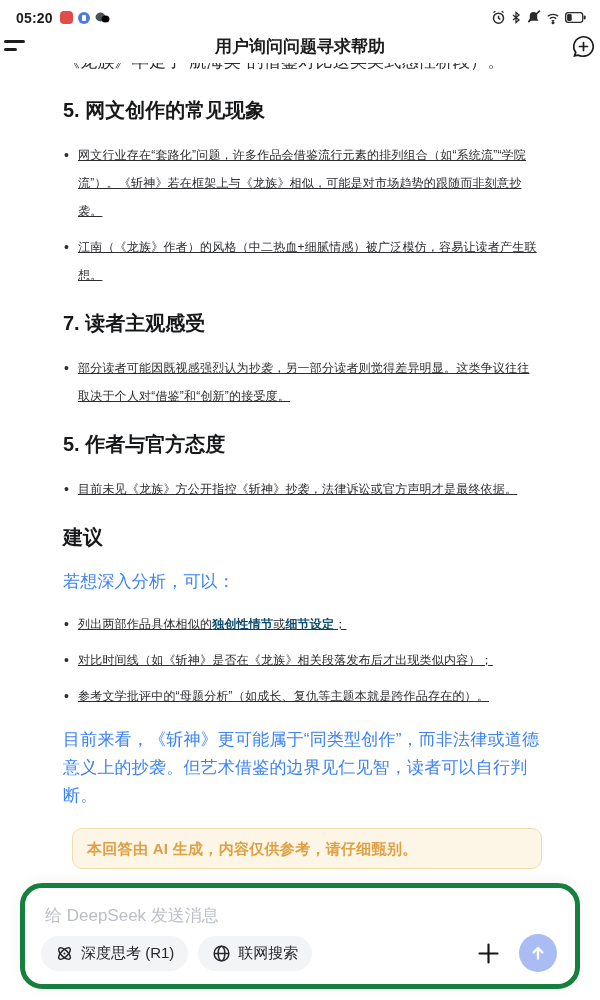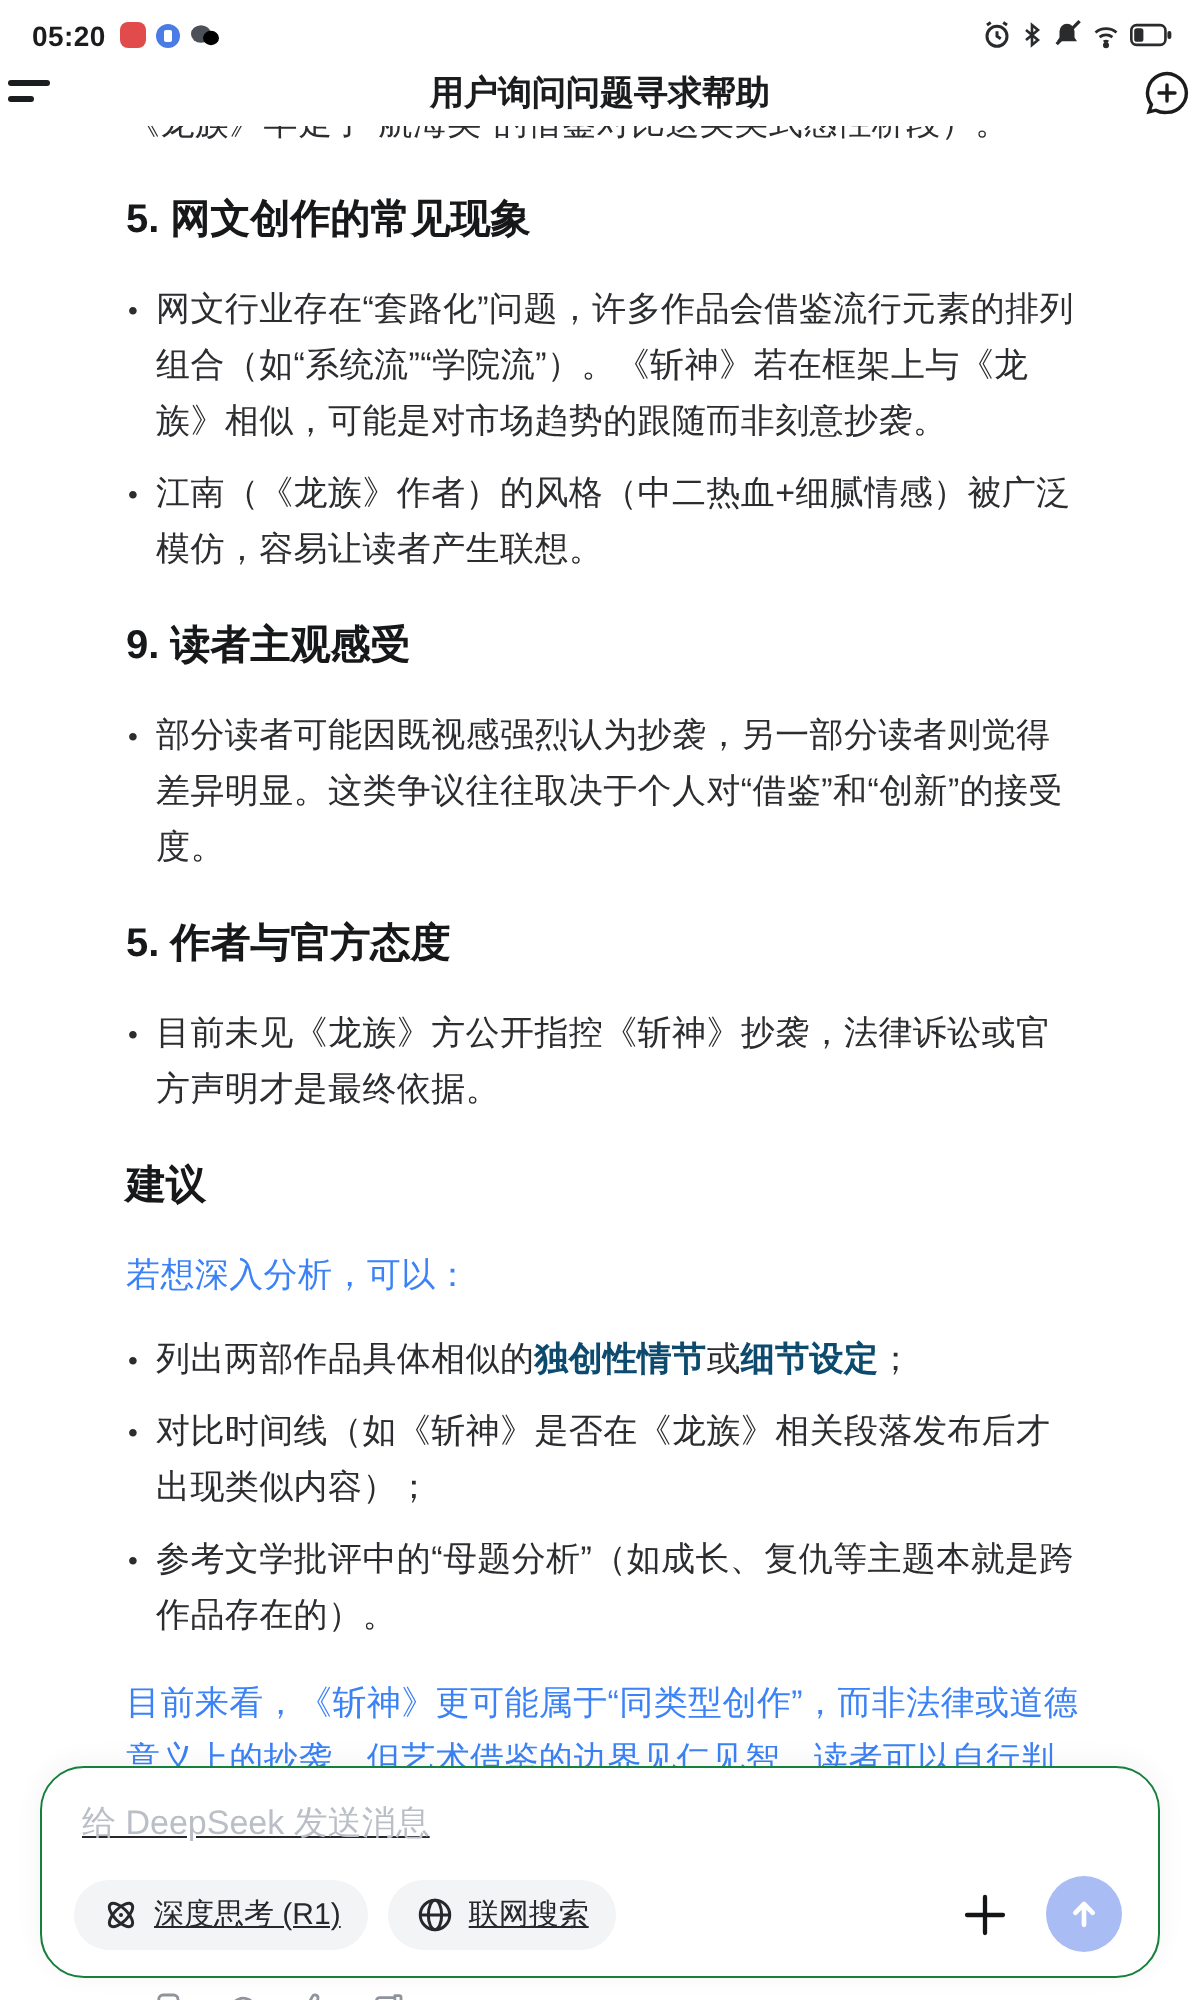--- a/index.html
+++ b/index.html
@@ -23,38 +23,38 @@
   .menu-btn .l1,.menu-btn .l2 { position:absolute; left:0; height:2.6px; border-radius:2px; background:#1b1c1e; }
   .menu-btn .l1 { top:4px; width:21px; }
   .menu-btn .l2 { top:12px; width:13px; }
   .newchat-btn { margin-left:auto; z-index:2; cursor:pointer; display:flex; }
 
   
   .content { position:absolute; top:63px; left:0; right:0; padding:0 60px 0 63px; }
   .clipped { height:13px; overflow:hidden; }
   .clipped-inner { margin-top:-15px; font-size:17px; line-height:28px; color:#2c2d30; letter-spacing:.2px; }
   .c-heading { font-size:20px; line-height:26px; font-weight:700; color:#17181a; margin:21px 0 18px; }
-  .bullet { position:relative; padding-left:15px; font-size:17px; line-height:28px; color:#2c2d30; margin-bottom:8px; letter-spacing:.2px;}
+  .bullet { position:relative; padding-left:15px; font-size:12px; line-height:28px; color:#2c2d30; margin-bottom:8px; letter-spacing:.2px;text-decoration:underline;}
   .bullet::before { content:"•"; position:absolute; left:1px; top:0; font-size:14px; color:#2c2d30; }
   .para { font-size:17px; line-height:28px; color:#3b82f6; margin:16px 0 14px; letter-spacing:.2px; }
   .bullet strong, .para strong { font-weight:700; color:#0c4a6e; }
 
   
   .notice { margin:18px 0 0 9px; width:470px; background:#fdf5e5; border:1.5px solid #f3dcab; border-radius:10px; padding:9px 14px; }
   .notice-text { font-size:15px; line-height:21px; color:#dfa044; font-weight:700; letter-spacing:.3px; }
 
   
   .msg-actions { display:flex; align-items:center; gap:14px; margin:12px 0 0 11px; }
   .msg-actions .act { width:22px; height:22px; display:flex; align-items:center; justify-content:center; cursor:pointer; }
   .msg-actions svg { display:block; }
 
   
   .composer { position:absolute; left:20px; right:20px; bottom:11px; height:106px; background:#fff;
-              border:1px solid #15803d; border-radius:22px; box-shadow:0 -2px 14px rgba(0,0,0,.05);
-              padding:16px 18px 12px 16px; display:flex; flex-direction:column; justify-content:space-between;text-decoration:underline; }
+              border:5px solid #15803d; border-radius:22px; box-shadow:0 -2px 14px rgba(0,0,0,.05);
+              padding:16px 18px 12px 16px; display:flex; flex-direction:column; justify-content:space-between; }
   .composer-input { border:none; outline:none; width:100%; font-size:17px; color:#2c2d30; background:transparent; padding:2px 4px; font-family:inherit;}
   .composer-input::placeholder { color:#b9bec7; }
   .composer-row { display:flex; align-items:center;text-align:right; }
   .pill { display:flex; align-items:center; gap:7px; height:35px; padding:0 14px; background:#f3f4f6; border-radius:18px; margin-right:10px; cursor:pointer; }
   .pill-label { font-size:15px; color:#26282c; white-space:nowrap; }
   .composer-right { margin-left:auto; display:flex; align-items:center; gap:17px; }
   .plus-btn { display:flex; cursor:pointer; }
   .send-btn { width:38px; height:38px; border-radius:50%; background:#a9bcf4; display:flex; align-items:center; justify-content:center; cursor:pointer; }
 </style>
 </head>
@@ -114,21 +114,21 @@
     </div>
   </div>
 
   <div class="content">
       <div class="clipped">
         <div class="clipped-inner"><span>《龙族》早走了“航海类”的借鉴对比这类美式感性桥段）。</span></div>
       </div>
       <h3 class="c-heading">5. 网文创作的常见现象</h3>
       <div class="bullet"><span>网文行业存在“套路化”问题，许多作品会借鉴流行元素的排列组合（如“系统流”“学院流”）。《斩神》若在框架上与《龙族》相似，可能是对市场趋势的跟随而非刻意抄袭。</span></div>
       <div class="bullet"><span>江南（《龙族》作者）的风格（中二热血+细腻情感）被广泛模仿，容易让读者产生联想。</span></div>
-      <h3 class="c-heading">9. 读者主观感受</h3>
+      <h3 class="c-heading">7. 读者主观感受</h3>
       <div class="bullet"><span>部分读者可能因既视感强烈认为抄袭，另一部分读者则觉得差异明显。这类争议往往取决于个人对“借鉴”和“创新”的接受度。</span></div>
       <h3 class="c-heading">5. 作者与官方态度</h3>
       <div class="bullet"><span>目前未见《龙族》方公开指控《斩神》抄袭，法律诉讼或官方声明才是最终依据。</span></div>
       <h3 class="c-heading">建议</h3>
       <div class="para"><span>若想深入分析，可以：</span></div>
       <div class="bullet"><span>列出两部作品具体相似的</span><strong>独创性情节</strong><span>或</span><strong>细节设定</strong><span>；</span></div>
       <div class="bullet"><span>对比时间线（如《斩神》是否在《龙族》相关段落发布后才出现类似内容）；</span></div>
       <div class="bullet"><span>参考文学批评中的“母题分析”（如成长、复仇等主题本就是跨作品存在的）。</span></div>
       <div class="para"><span>目前来看，《斩神》更可能属于“同类型创作”，而非法律或道德意义上的抄袭。但艺术借鉴的边界见仁见智，读者可以自行判断。</span></div>
       <div class="notice">

